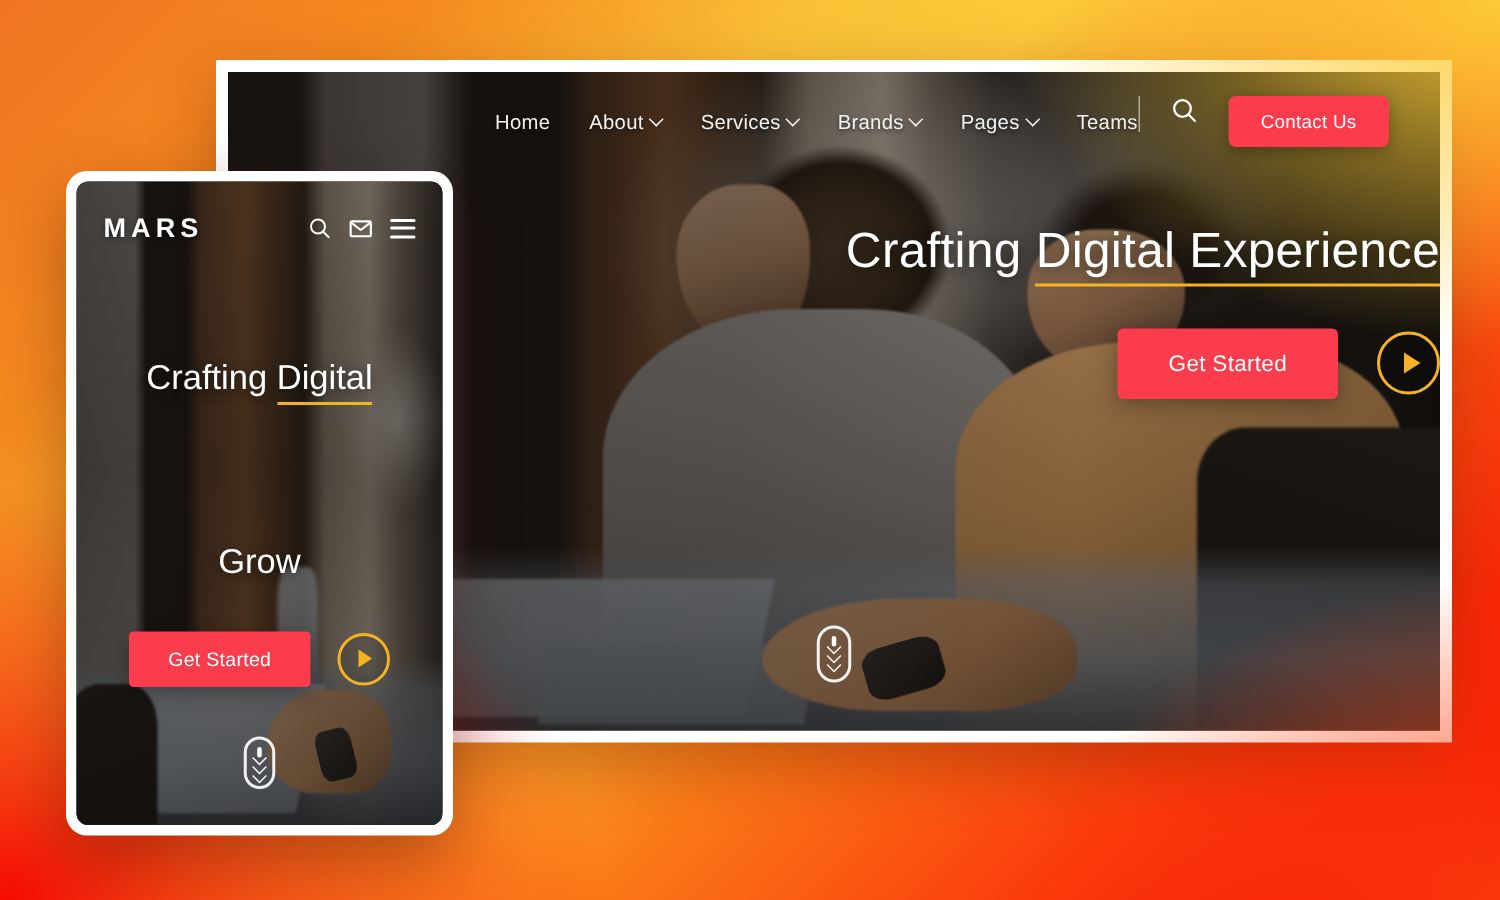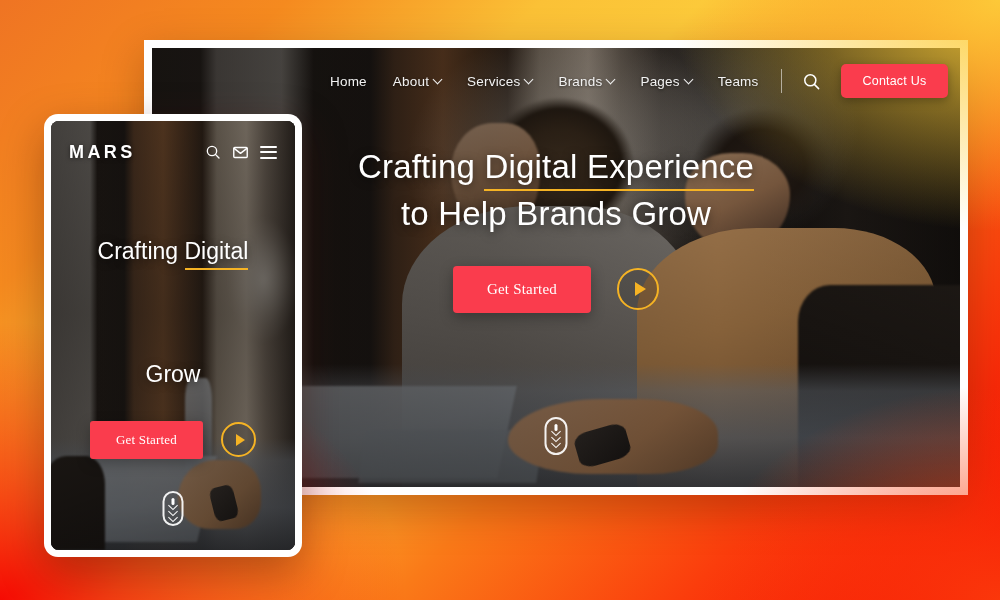--- a/index.html
+++ b/index.html
@@ -258,22 +258,22 @@
     cursor:pointer;
   }
   .caret{
     display:inline-block;
     width:7px; height:7px;
     border-right:1.6px solid #f2f2f2;
     border-bottom:1.6px solid #f2f2f2;
     transform:translateY(-2px) rotate(45deg);
   }
   .nav-right{
-    display:flex; align-items:center;
-    gap:20px; margin-left:22px;
+    display:flex; align-items:flex-start;
+    gap:20px; 
   }
   .nav-divider{
     width:1px; height:24px;
     background:rgba(255,255,255,.55);
   }
   .search-ico{ cursor:pointer; display:block; }
   #contact-btn{
     background:#FA3C4D;
     color:#fff;
     font-size:12.5px;
@@ -284,21 +284,21 @@
     white-space:nowrap;
     box-shadow:0 3px 10px rgba(0,0,0,.3);
     font-family:"Liberation Sans", sans-serif;
   }
 
   
   #desktop-hero{
     position:absolute; z-index:5;
     left:0; right:0; top:96px;
     display:flex; flex-direction:column;
-    align-items:center;
+    align-items:flex-end;
     text-align:center;
   }
   .hero-h1{
     color:#fff;
     font-size:33px;
     line-height:1.42;
     font-weight:400;
     letter-spacing:.2px;
     text-shadow:0 2px 10px rgba(0,0,0,.55);
     white-space:nowrap;
@@ -319,21 +319,21 @@
     gap:26px;
     margin-top:28px;
   }
   .cta-btn{
     background:#FA3C4D;
     color:#fff;
     border:none;
     font-size:15px;
     letter-spacing:.2px;
     cursor:pointer;
-    font-family:Liberation Serif, serif;
+    font-family:Liberation Sans, sans-serif;
     box-shadow:0 4px 14px rgba(0,0,0,.3);
   }
   #desktop-cta{ padding:15px 34px; border-radius:4px; }
   .play-circle{
     display:flex; align-items:center; justify-content:center;
     border-radius:50%;
     border:2px solid #F5B324;
     cursor:pointer;
     background:rgba(0,0,0,.12);
   }
@@ -503,21 +503,20 @@
             <line x1="15.6" y1="15.6" x2="21" y2="21" stroke="#ffffff" stroke-width="1.9" stroke-linecap="round"></line>
           </svg>
           <button id="contact-btn">Contact Us</button>
         </div>
       </nav>
 
       <div id="desktop-hero">
         <h1 class="hero-h1">
           <span><span>Crafting </span><span class="hl">Digital Experience</span></span>
           <br>
-          <span>to Help Brands Grow</span>
         </h1>
         <div class="hero-actions">
           <button id="desktop-cta" class="cta-btn">Get Started</button>
           <div id="desktop-play" class="play-circle">
             <span class="play-tri"></span>
           </div>
         </div>
       </div>
 
       <div id="desktop-scroll" class="scroll-ind">

